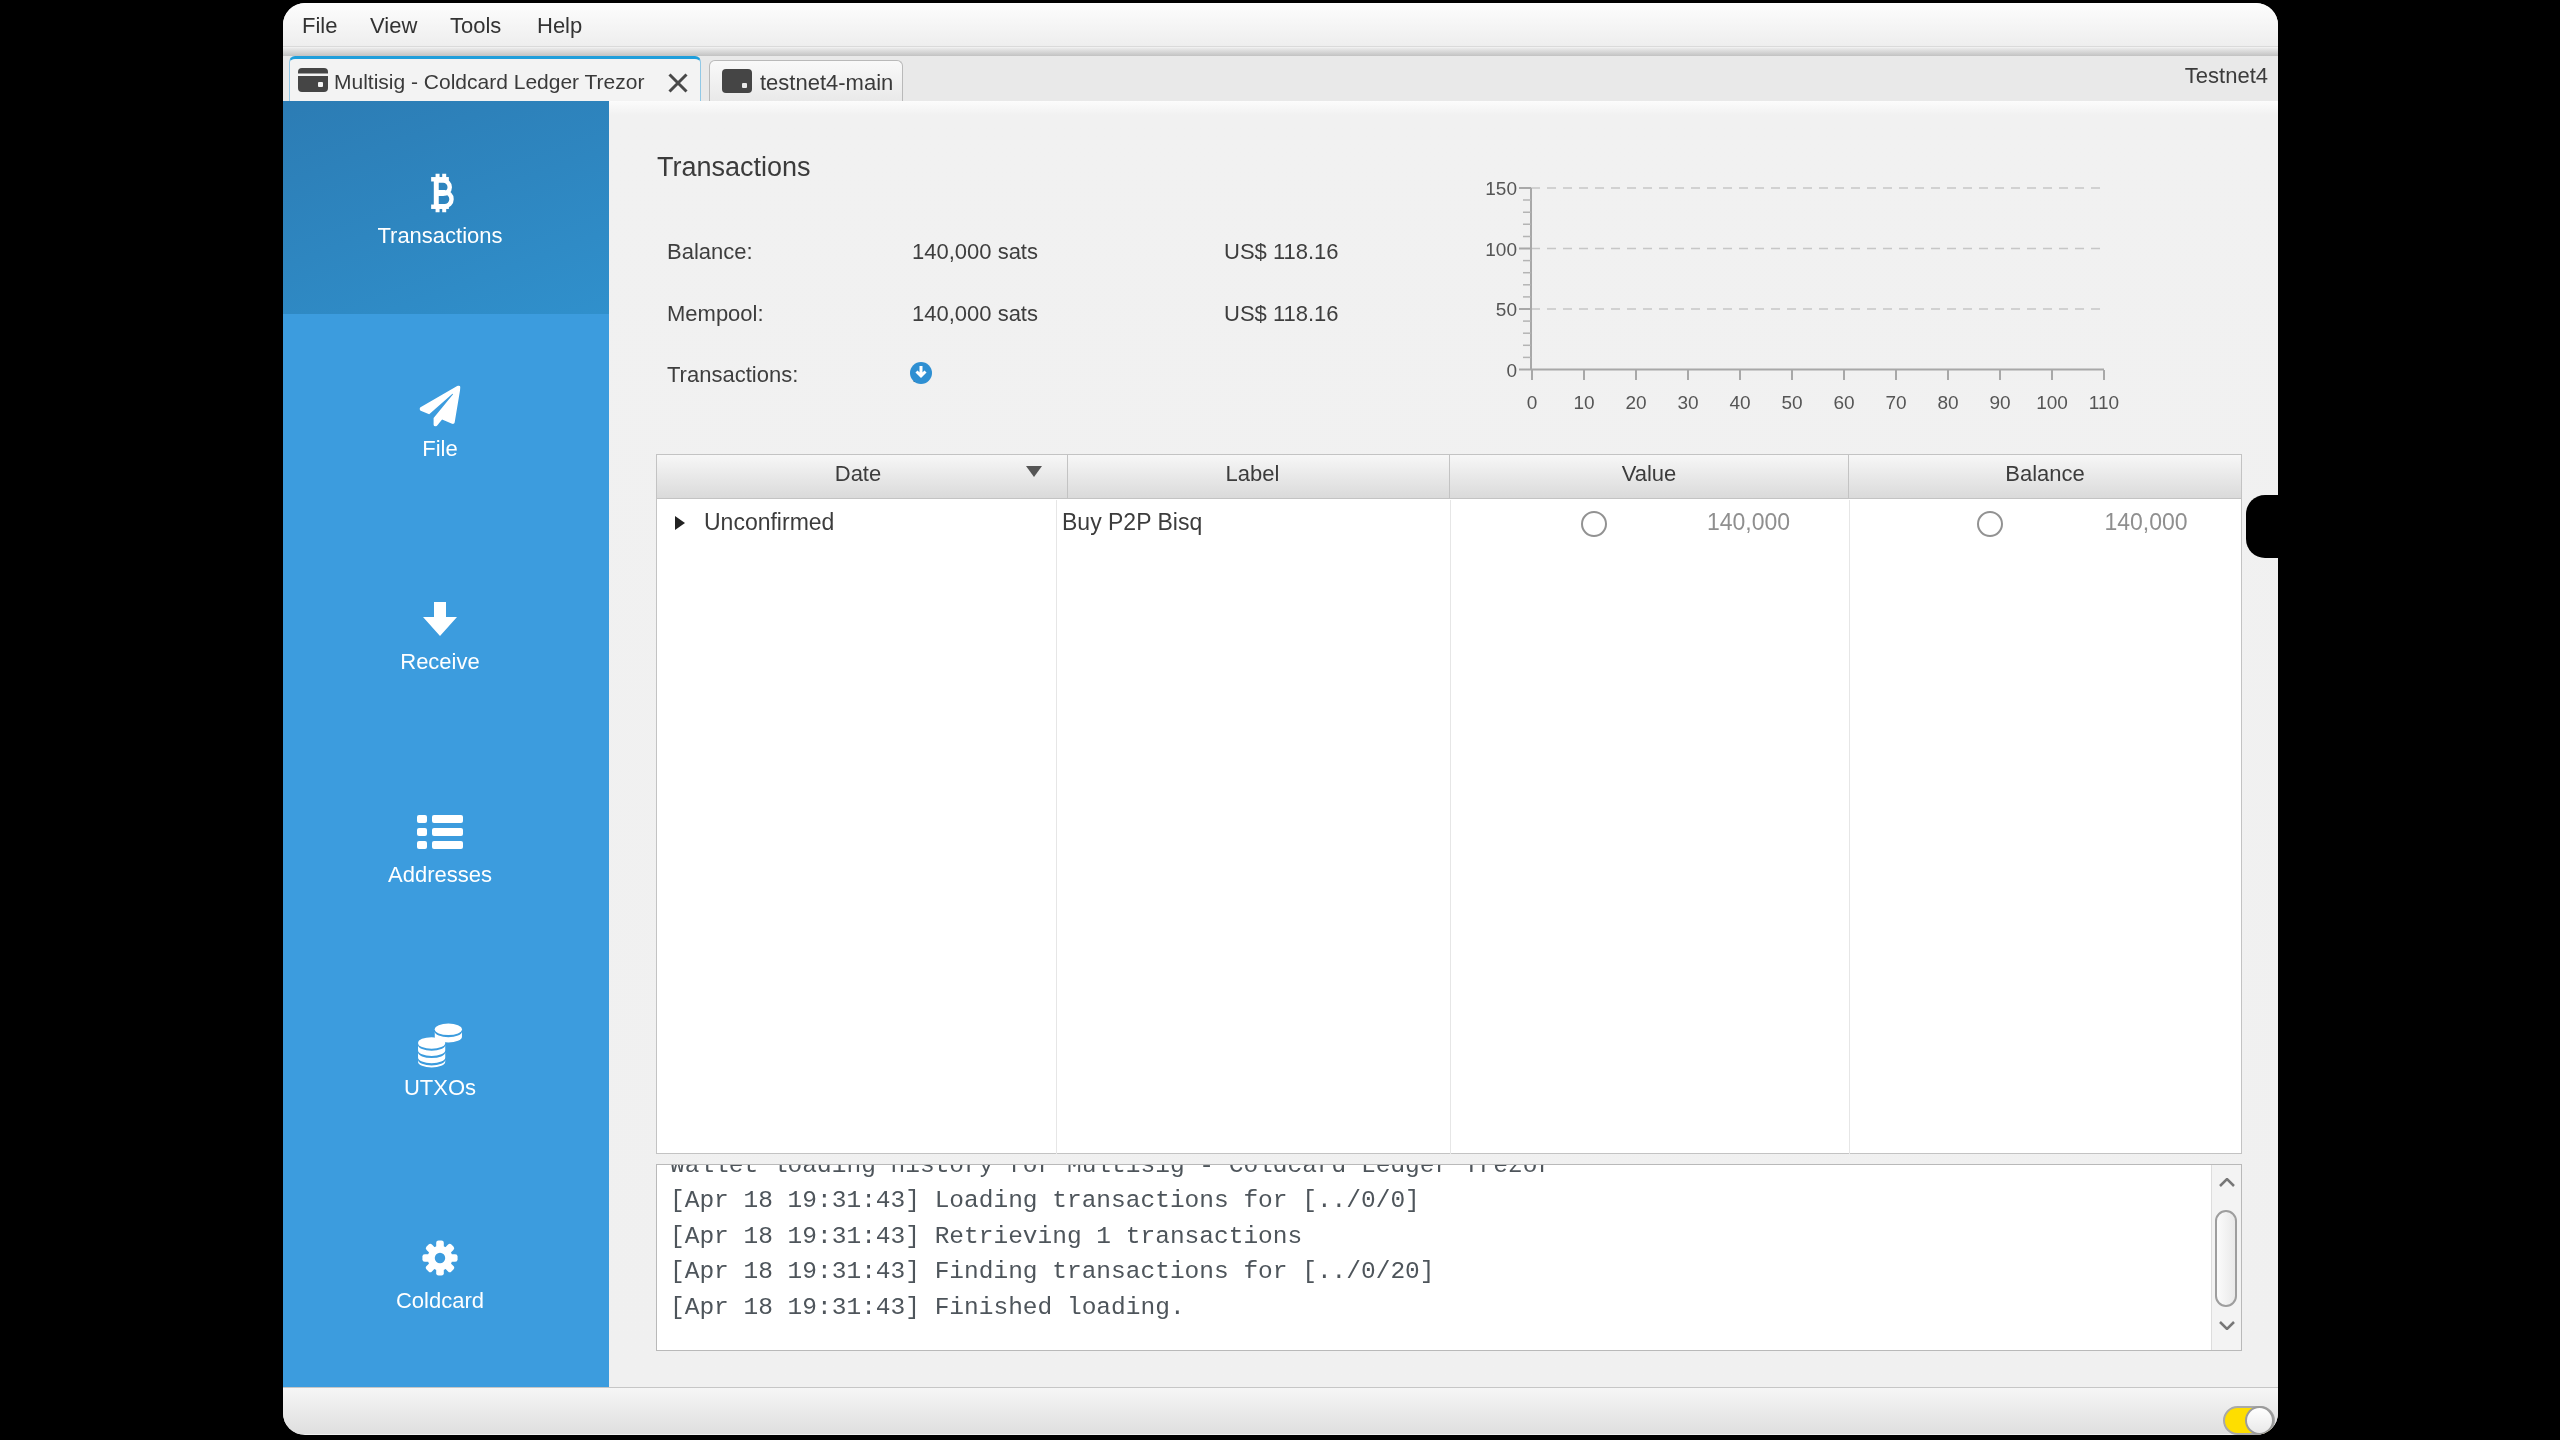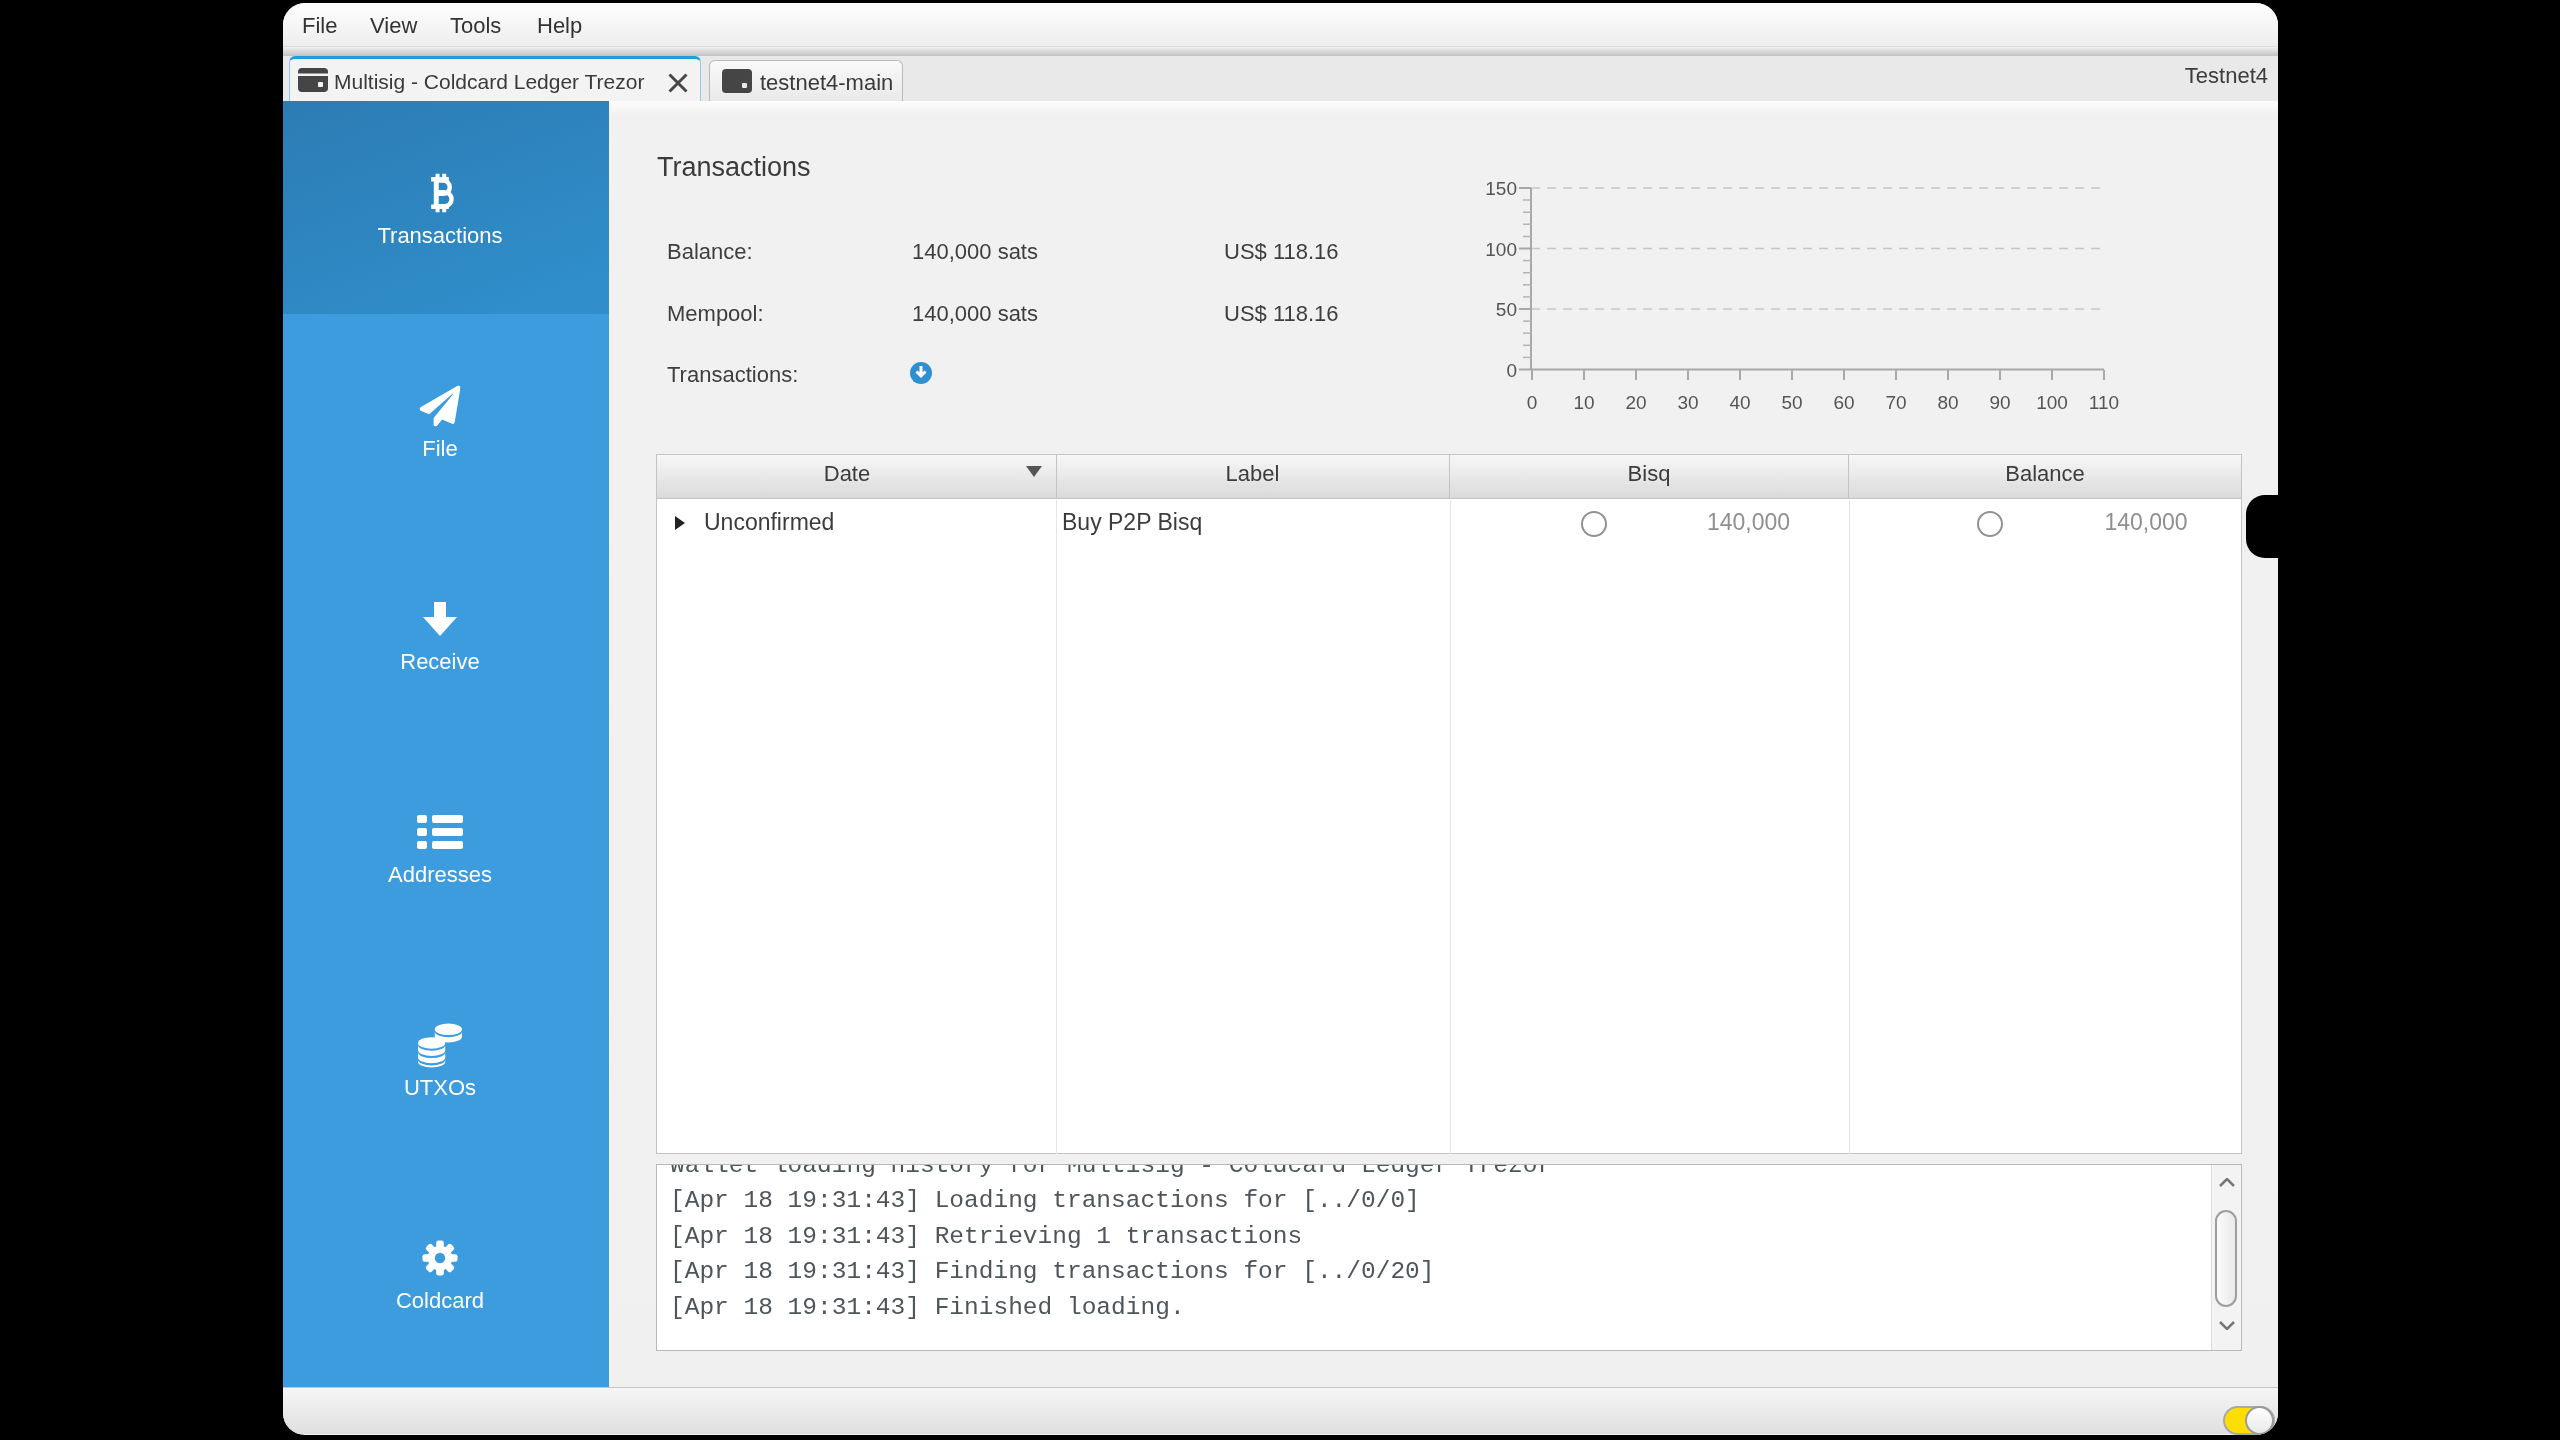--- a/index.html
+++ b/index.html
@@ -275,23 +275,23 @@
           <text x="473" y="246">70</text>
         <text x="525" y="246">80</text>
           <text x="577" y="246">90</text>
         <text x="629" y="246">100</text>
           <text x="681" y="246">110</text>
       </g>
     </svg>
 
     <div id="table">
       <div id="thead">
-        <div class="th" style="left:1px; width:399px; padding-right:20px">Date</div>
+        <div class="th" style="left:12px; width:399px; padding-right:20px">Date</div>
         <div class="th" style="left:399px; width:394px">Label</div>
-        <div class="th" style="left:793px; width:399px">Bisq</div>
+        <div class="th" style="left:793px; width:399px">Value</div>
         <div class="th" style="left:1192px; width:392px; border-right:none">Balance</div>
       </div>
       <div class="colsep" style="left:399px"></div>
       <div class="colsep" style="left:793px"></div>
       <div class="colsep" style="left:1192px"></div>
       <svg class="abs" style="left:17px; top:60px" width="12" height="16" viewBox="0 0 12 16">
         <path d="M1 1 L11 8 L1 15 z" fill="#222"></path>
       </svg>
       <div class="rowtxt" style="left:47px; top:54px">Unconfirmed</div>
       <div class="rowtxt" style="left:405px; top:54px">Buy P2P Bisq</div>

